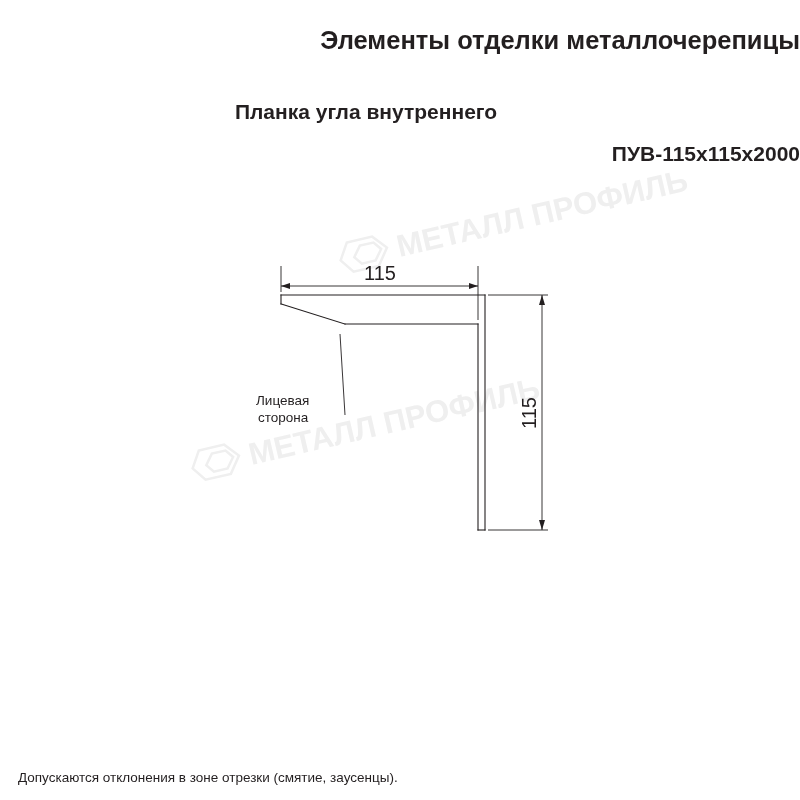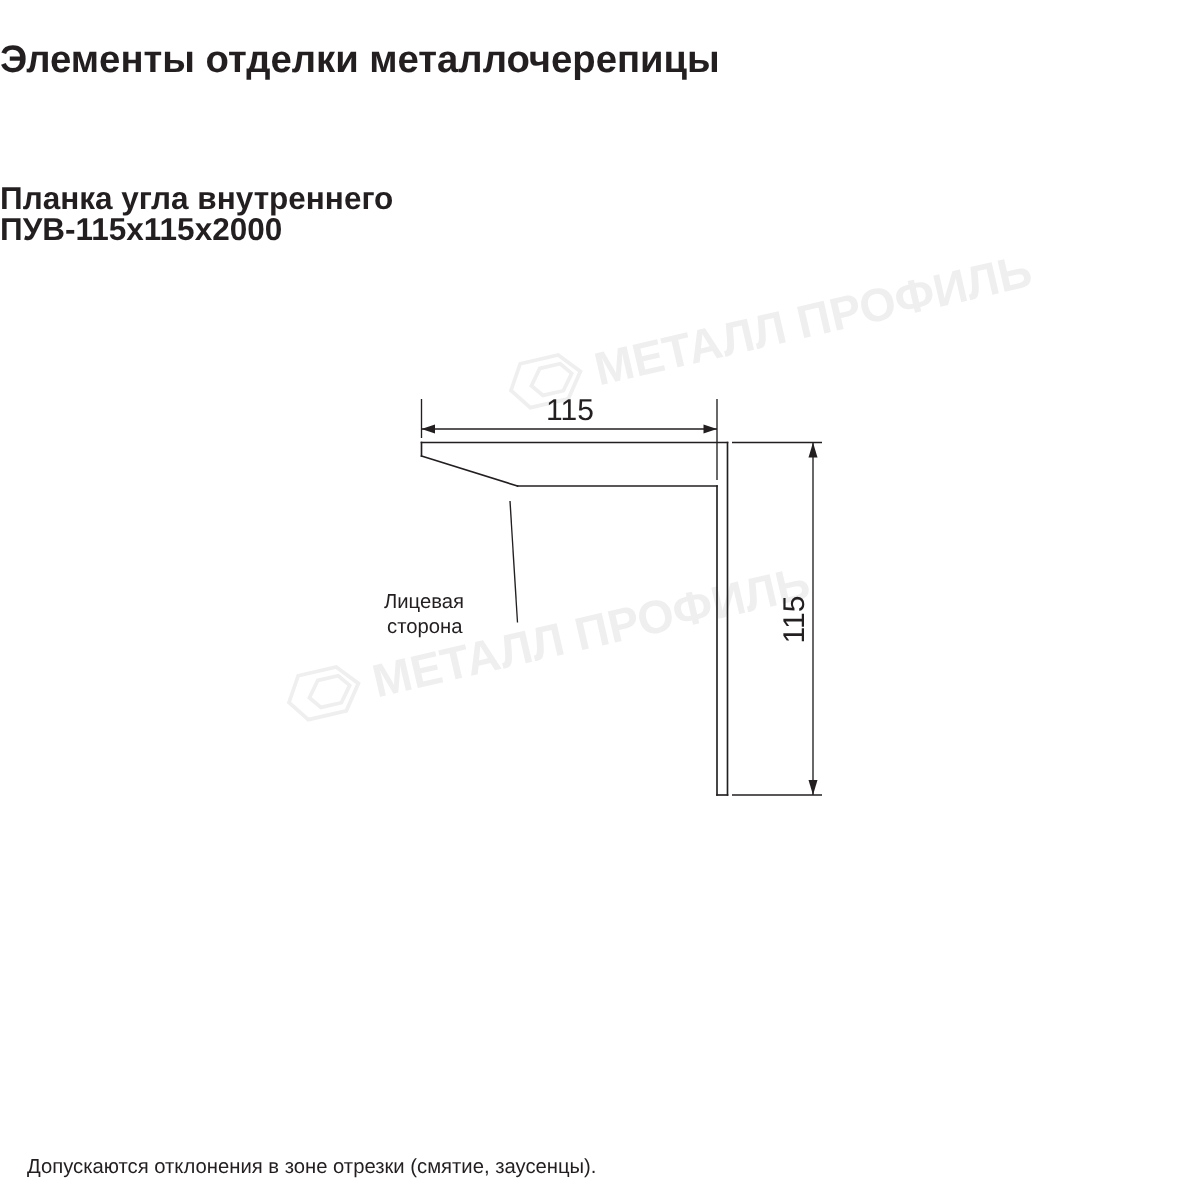--- a/index.html
+++ b/index.html
@@ -15,43 +15,42 @@
     color: #231f20;
     overflow: hidden;
   }
 
   
   .title {
     position: absolute;
     top: 26px;
     left: 0;
     width: 800px;
-    text-align: left;
+    text-align: right;
     font-size: 25.5px;
     font-weight: bold;
     letter-spacing: 0px;
     color: #231f20;
   }
   .subtitle-1 {
     position: absolute;
     top: 100px;
     left: 0;
     width: 732px;
-    text-align: left;
+    text-align: center;
     font-size: 21px;
     font-weight: bold;
     color: #231f20;
-    margin-top: 21px;
   }
   .subtitle-2 {
     position: absolute;
     top: 142px;
     left: 0;
     width: 800px;
-    text-align: left;
+    text-align: right;
     font-size: 21px;
     font-weight: bold;
     color: #231f20;
   }
 
   
   #drawing {
     position: absolute;
     top: 200px;
     left: 0;

